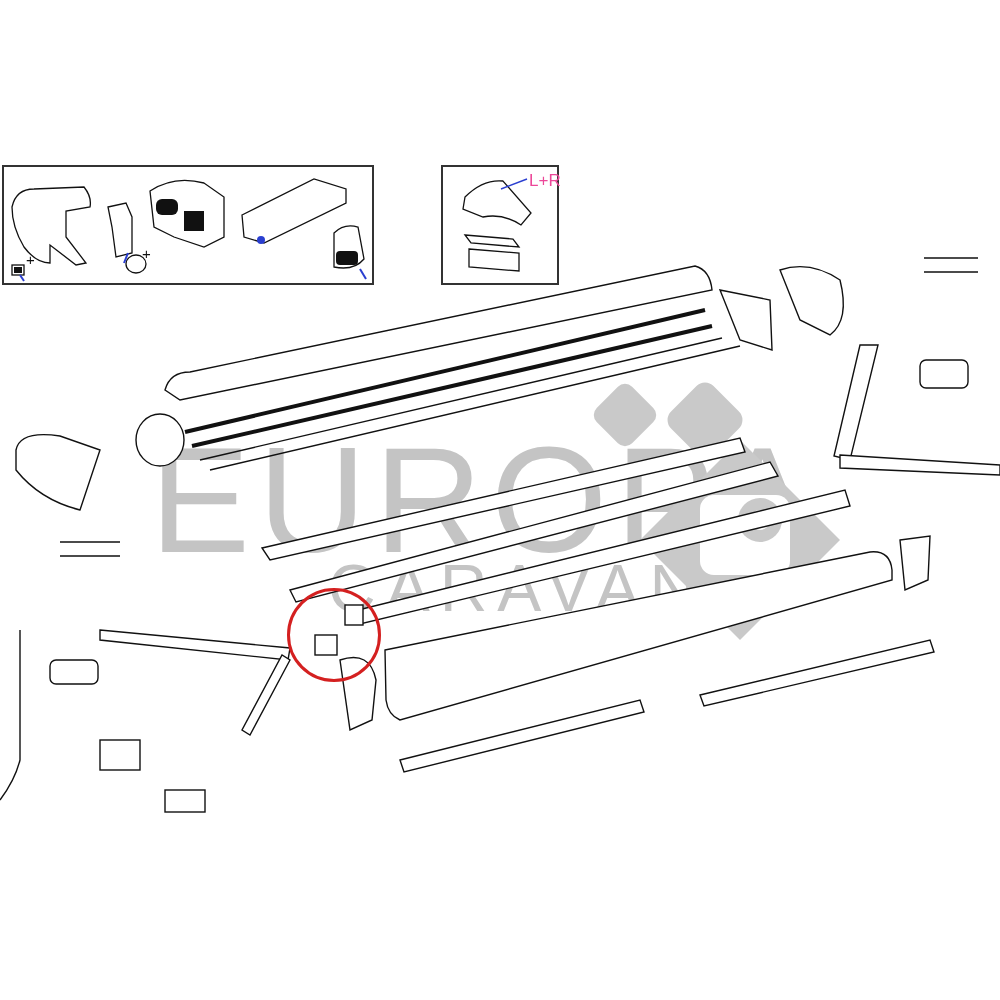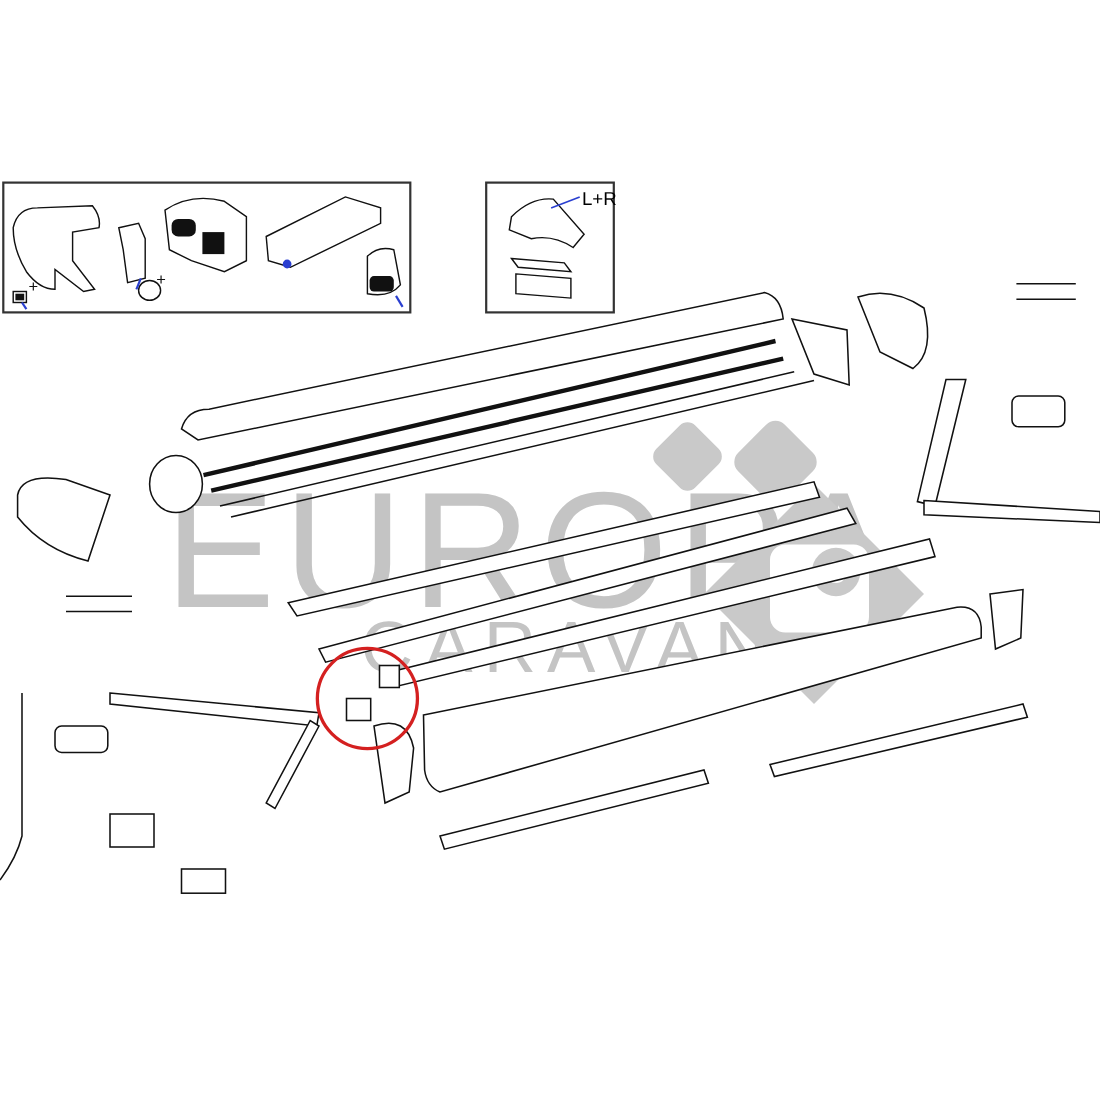--- a/index.html
+++ b/index.html
@@ -1,20 +1,20 @@
 <!DOCTYPE html>
 <html><head>
 <meta charset="utf-8">
 <style>
   html, body { margin:0; padding:0; background:#ffffff; }
   body { width:1000px; height:1000px; position:relative; overflow:hidden; font-family:"Liberation Sans", sans-serif; }
   .abs { position:absolute; }
   svg { display:block; }
   .box { position:absolute; border:2px solid #333; background:#fff; }
-  .label { position:absolute; color:#000000; font-size:17px; font-family:"Liberation Sans", sans-serif; }
+  .label { position:absolute; color:#ec4899; font-size:17px; font-family:"Liberation Sans", sans-serif; }
   .wm-text { position:absolute; color:#c4c4c4; font-family:"Liberation Sans", sans-serif; font-weight:300; letter-spacing:8px; pointer-events:none; }
 </style>
 </head>
 <body>
 
 <div class="wm-text" style="left:150px; top:425px; font-size:150px; line-height:150px;">EUROPA</div>
 <div class="wm-text" style="left:328px; top:555px; font-size:66px; line-height:66px; letter-spacing:10px;">CARAVANS</div>
 <svg class="abs" style="left:580px;top:380px" width="340" height="260">
   <g fill="#c9c9c9">
     <rect x="20" y="10" width="50" height="50" rx="10" transform="rotate(45 45 35)"></rect>

